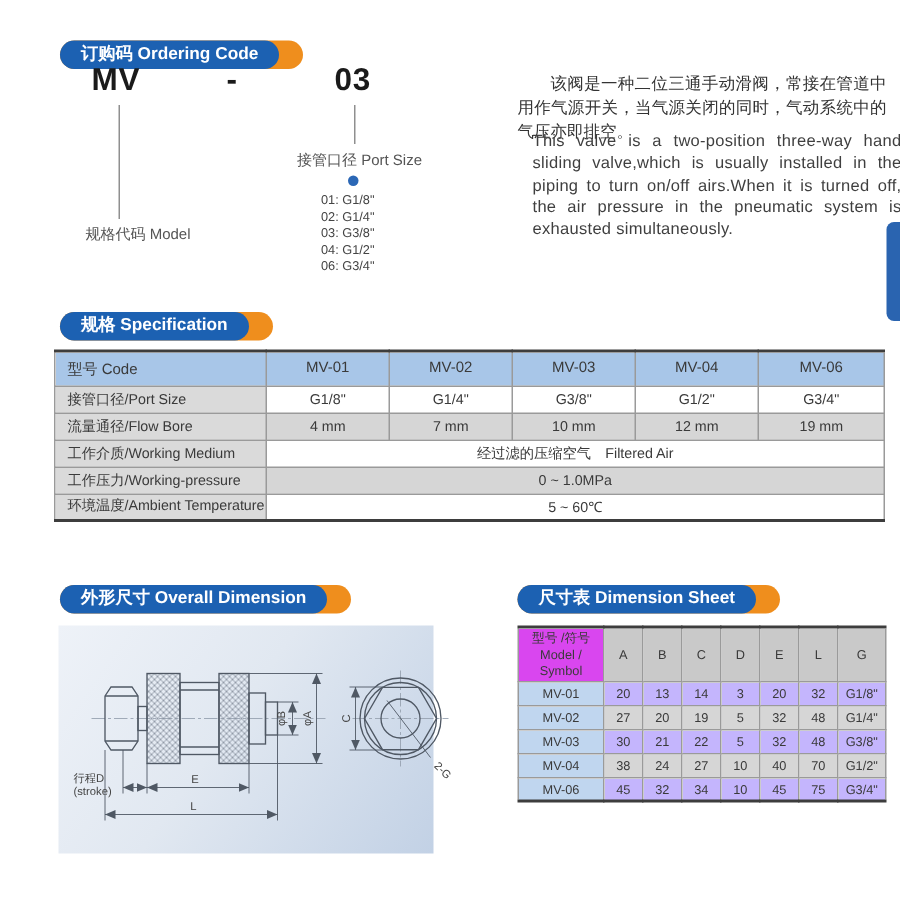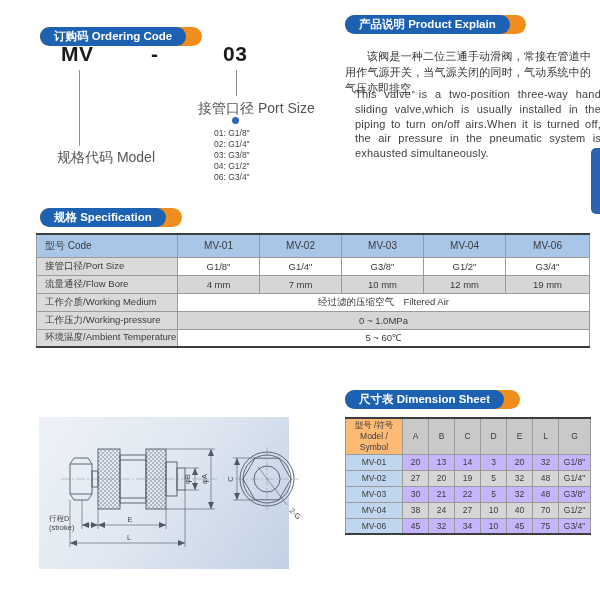--- a/index.html
+++ b/index.html
@@ -7,21 +7,21 @@
   body { font-family:"Liberation Sans", sans-serif; color:#333; }
   .page { position:relative; width:600px; height:600px; background:#ffffff; overflow:hidden; }
 
   
   .sec-pill { position:absolute; display:inline-block; background:#ef8e1d; border-radius:10px; padding-right:16px; height:19px; }
   .sec-pill .pill-inner { display:block; background:#1c61b2; border-radius:10px; height:19px; line-height:19px; padding:0 14px; color:#ffffff; font-size:11.5px; font-weight:bold; white-space:nowrap; }
 
   
   .code-big { position:absolute; font-size:21px; font-weight:bold; color:#1a1a1a; letter-spacing:0.5px; }
   .vline { position:absolute; width:1px; background:#8f8f8f; }
-  .tiny-label { position:absolute; font-size:14px; color:#555; white-space:nowrap; }
+  .tiny-label { position:absolute; font-size:10px; color:#555; white-space:nowrap; }
   .blue-dot { position:absolute; width:7px; height:7px; border-radius:50%; background:#2b67b5; }
   .port-list { position:absolute; font-size:8.5px; color:#444; line-height:11px; white-space:nowrap; }
 
   
   .cn-para { position:absolute; width:246px; font-size:11px; line-height:16px; color:#333; text-indent:2em; text-align:justify; }
   .en-para { position:absolute; width:246px; font-size:11px; line-height:14.8px; color:#3f3f3f; text-align:justify; letter-spacing:0.2px; }
 
   
   .side-tab { position:absolute; right:0; width:9px; border-radius:5px 0 0 5px; background:#2a64b0; }
 
@@ -34,21 +34,21 @@
   .spec-table td.lbl { text-align:left; padding-left:8px; background:#dadada; }
   .spec-table tr.hdr td.lbl { background:#a8c6e8; }
   .spec-table tr.r-white td:not(.lbl) { background:#ffffff; }
   .spec-table tr.r-gray  td:not(.lbl) { background:#d6d6d6; }
 
   .dim-table { position:absolute; left:345px; top:417px; width:245px; font-size:8.5px; color:#3a3a3a;
                border-top:2px solid #3d3d3d; border-bottom:2px solid #3d3d3d; }
   .dim-table td { border:1px solid #9a9a9a; text-align:center; height:16px; padding:0 1px; overflow:hidden; white-space:nowrap; }
   .dim-table tr.hdr td { background:#c9c9c9; height:36px; }
   .dim-table td.mcol { background:#c0d6ef; }
-  .dim-table tr.hdr td.mcol { background:#fdba74;margin-left:13px; }
+  .dim-table tr.hdr td.mcol { background:#d946ef;margin-left:13px; }
   .dim-table tr.r-white td:not(.mcol) { background:#c4b5fd; }
   .dim-table tr.r-gray  td:not(.mcol) { background:#d6d6d6; }
   .dim-table .mhdr span { display:block; line-height:11px; }
 
   
   .draw-panel { position:absolute; left:39px; top:417px; width:250px; height:152px;
                 background:linear-gradient(125deg, #eef2f8 0%, #e1e8f1 45%, #c2d1e5 100%); }
   .draw-panel svg { display:block; }
   .draw-panel text { font-family:"Liberation Sans", sans-serif; font-size:7.5px; fill:#444; }
 </style>
@@ -73,23 +73,20 @@
   <div class="blue-dot" style="left:232px; top:117px;"></div>
 
   <div class="port-list" style="left:214px; top:128px;">
     <div>01: G1/8"</div>
     <div>02: G1/4"</div>
     <div>03: G3/8"</div>
     <div>04: G1/2"</div>
     <div>06: G3/4"</div>
   </div>
 
-  <div class="sec-pill" style="left:345px; top:15px;">
-    <span class="pill-inner">产品说明 Product Explain</span>
-  </div>
   <div class="cn-para" style="left:345px; top:48px;">该阀是一种二位三通手动滑阀，常接在管道中用作气源开关，当气源关闭的同时，气动系统中的气压亦即排空。</div>
   <div class="en-para" style="left:355px; top:87px;">This valve is a two-position three-way hand sliding valve,which is usually installed in the piping to turn on/off airs.When it is turned off, the air pressure in the pneumatic system is exhausted simultaneously.</div>
 
   <div class="side-tab" style="top:148px; height:66px;"></div>
 
   <div class="sec-pill" style="left:40px; top:208px;">
     <span class="pill-inner">规格 Specification</span>
   </div>
 
   <table class="spec-table">
@@ -134,20 +131,23 @@
       <td class="lbl">工作压力/Working-pressure</td>
       <td colspan="5">0 ~ 1.0MPa</td>
     </tr>
     <tr class="r-white">
       <td class="lbl">环境温度/Ambient Temperature</td>
       <td colspan="5">5 ~ 60℃</td>
     </tr>
   </tbody>
     </table>
 
+  <div class="sec-pill" style="left:40px; top:390px;">
+    <span class="pill-inner">外形尺寸 Overall Dimension</span>
+  </div>
 
   <div class="draw-panel">
     <svg viewBox="0 0 290 152" width="290" height="152">
       <defs>
         <pattern id="knurl" width="4" height="4" patternUnits="userSpaceOnUse">
           <path d="M0,4 L4,0 M0,0 L4,4" stroke="#8a93a0" stroke-width="0.6" fill="none"></path>
         </pattern>
         <marker id="arr" markerWidth="8" markerHeight="6" refX="7" refY="3" orient="auto-start-reverse" markerUnits="userSpaceOnUse">
           <path d="M0,0 L7,3 L0,6 Z" fill="#4f5864"></path>
         </marker>

